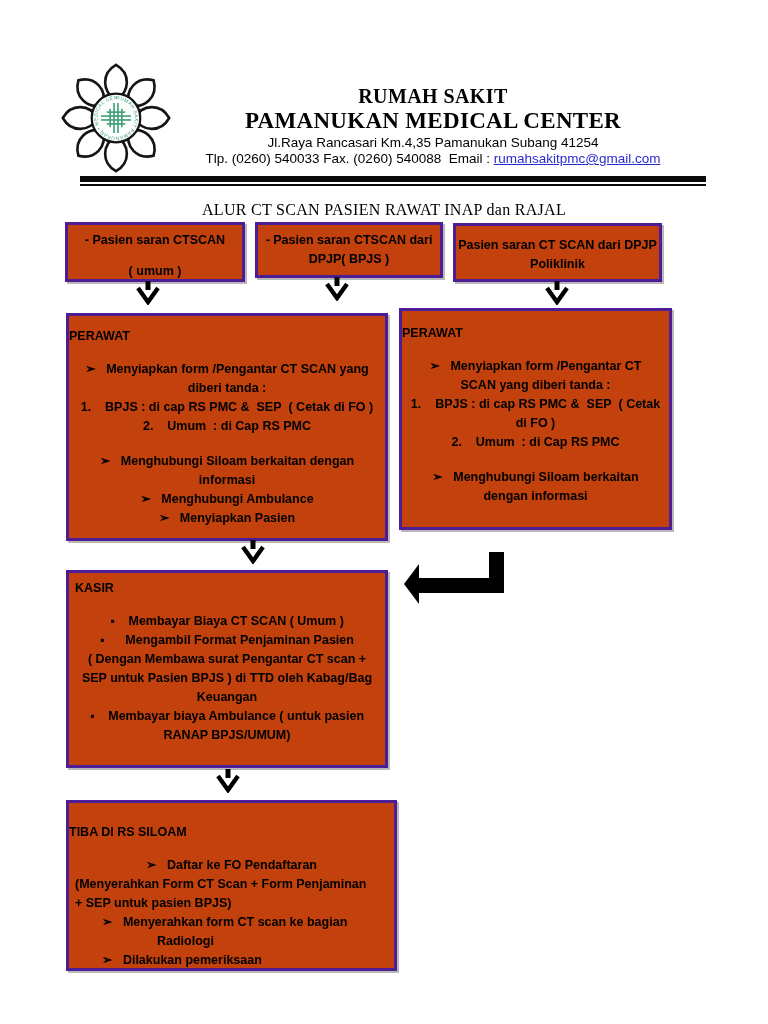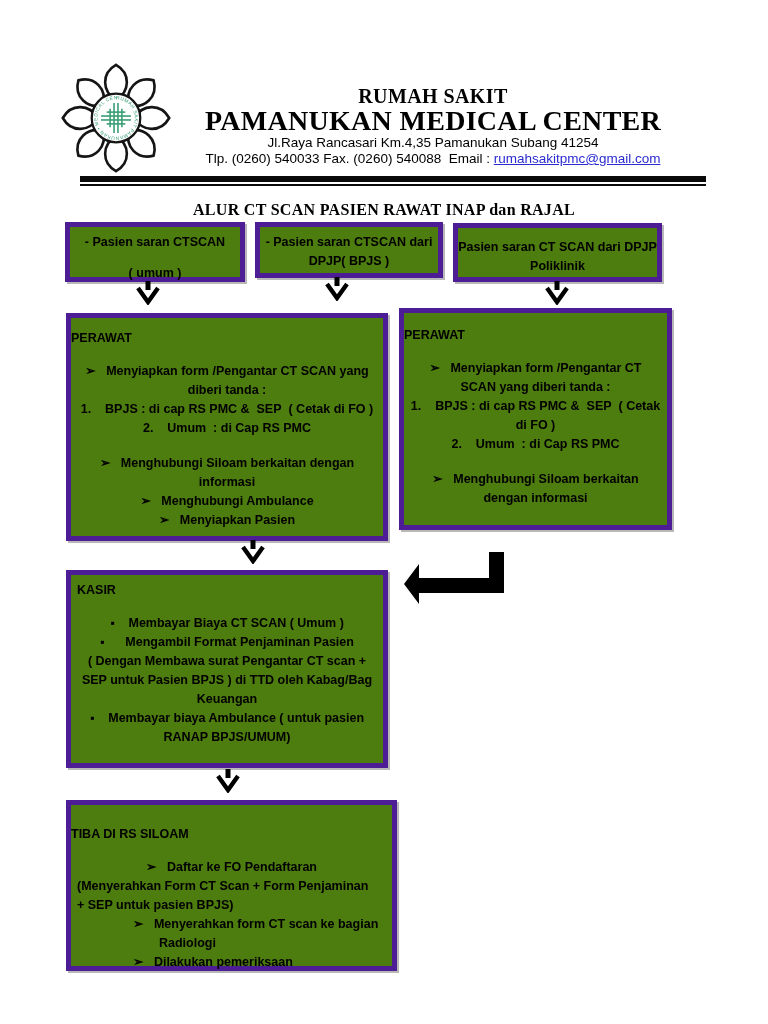--- a/index.html
+++ b/index.html
@@ -4,36 +4,36 @@
 <style>
   html,body{margin:0;padding:0;background:#ffffff;}
   #page{
     position:relative;width:768px;height:1024px;background:#fff;
     font-family:"Liberation Sans",sans-serif;color:#000;overflow:hidden;
   }
   
   #logo{position:absolute;left:60px;top:62px;width:112px;height:112px;}
   #header-text{position:absolute;left:150px;top:84px;width:566px;text-align:center;}
   .hosp1{font-family:"Liberation Serif",serif;font-weight:bold;font-size:20px;line-height:24px;letter-spacing:.4px;}
-  .hosp2{font-family:"Liberation Serif",serif;font-weight:bold;font-size:28px;line-height:25px;letter-spacing:.3px;}
+  .hosp2{font-family:"Liberation Serif",serif;font-weight:bold;font-size:23px;line-height:25px;letter-spacing:.3px;}
   .addr{font-size:13.5px;line-height:16px;margin-top:2px;}
   .contact{font-size:13.5px;line-height:16px;}
   .email{color:var(--link-blue,#2b2bd0);text-decoration:underline;}
   #header-divider{position:absolute;left:80px;top:176px;width:626px;}
   #header-divider .thick{height:6px;background:#0a0a0a;}
   #header-divider .thin{height:2px;background:#0a0a0a;margin-top:2px;}
   
   #doc-title{position:absolute;left:0;top:201px;width:768px;text-align:center;
-    font-family:"Liberation Serif",serif;font-size:16px;letter-spacing:.3px;font-weight:bold;}
-  .fbox{position:absolute;box-sizing:border-box;border:5px solid #4c1d95;background:#4d7c0f;
+    font-family:"Liberation Serif",serif;font-size:16px;letter-spacing:.3px;}
+  .fbox{position:absolute;box-sizing:border-box;border:3px solid #4c1d95;background:#c2410c;
     box-shadow:2px 2px 0 rgba(0,0,0,.28);}
   .line{font-weight:bold;font-size:12.5px;line-height:19px;white-space:pre-wrap;}
   .c{text-align:center;}
   .l{text-align:left;padding-left:6px;}
-  .ind{padding-left:62px;}
+  .ind{padding-left:33px;}
   .ind2{padding-left:88px;}
   .sp{margin-top:16px;}
   .gap-lg{margin-top:12px;}
   .btitle{text-align:left;font-weight:bold;font-size:12.5px;line-height:19px;}
   
   #src-box-1{left:65px;top:222px;width:180px;height:60px;padding-top:6px;}
   #src-box-2{left:255px;top:222px;width:188px;height:56px;padding-top:6px;}
   #src-box-3{left:453px;top:223px;width:209px;height:59px;padding-top:10px;}
   #perawat-ranap{left:66px;top:313px;width:322px;height:228px;}
   #perawat-ranap .btitle{margin:11px 0 14px;}

